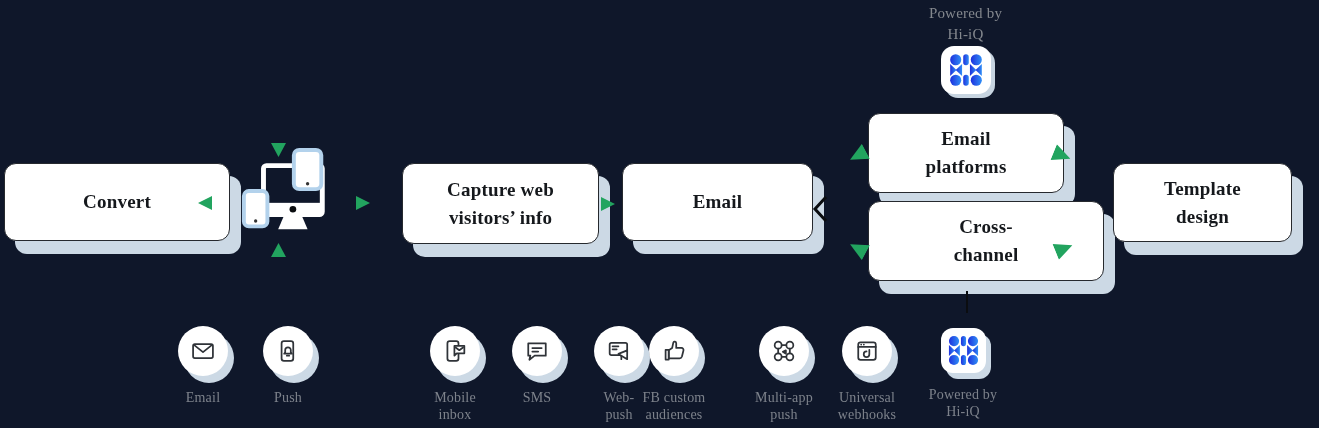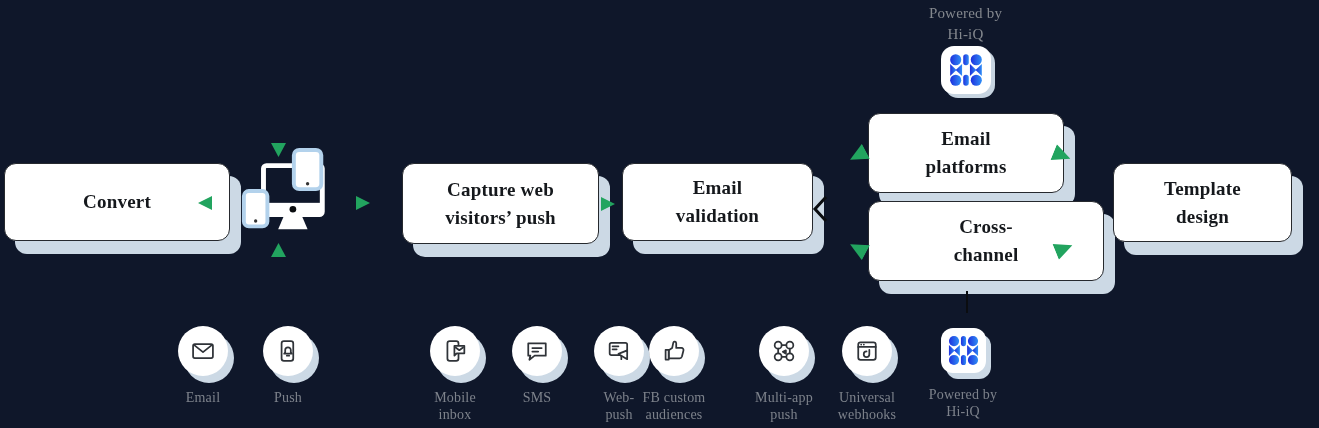--- a/index.html
+++ b/index.html
@@ -76,25 +76,24 @@
           <polygon points="44,16.5 36,24 44,31.5"></polygon>
       </g>
     </svg>
   </div>
 
   <div class="flowbox" style="left:4px;top:163px;width:226px;height:78px;">
     <span class="ln">Convert</span>
   </div>
   <div class="flowbox" style="left:375px;top:163px;width:197px;height:81px;margin-left:27px;">
     <span class="ln">Capture web</span>
-    <span class="ln">visitors’ push</span>
+    <span class="ln">visitors’ info</span>
   </div>
   <div class="flowbox" style="left:622px;top:163px;width:191px;height:78px;">
     <span class="ln">Email</span>
-    <span class="ln">validation</span>
   </div>
   <div class="flowbox" style="left:868px;top:113px;width:196px;height:80px;">
     <span class="ln">Email</span>
     <span class="ln">platforms</span>
   </div>
   <div class="flowbox" style="left:868px;top:201px;width:236px;height:80px;">
     <span class="ln">Cross-</span>
     <span class="ln">channel</span>
   </div>
   <div class="flowbox" style="left:1113px;top:163px;width:179px;height:79px;">

